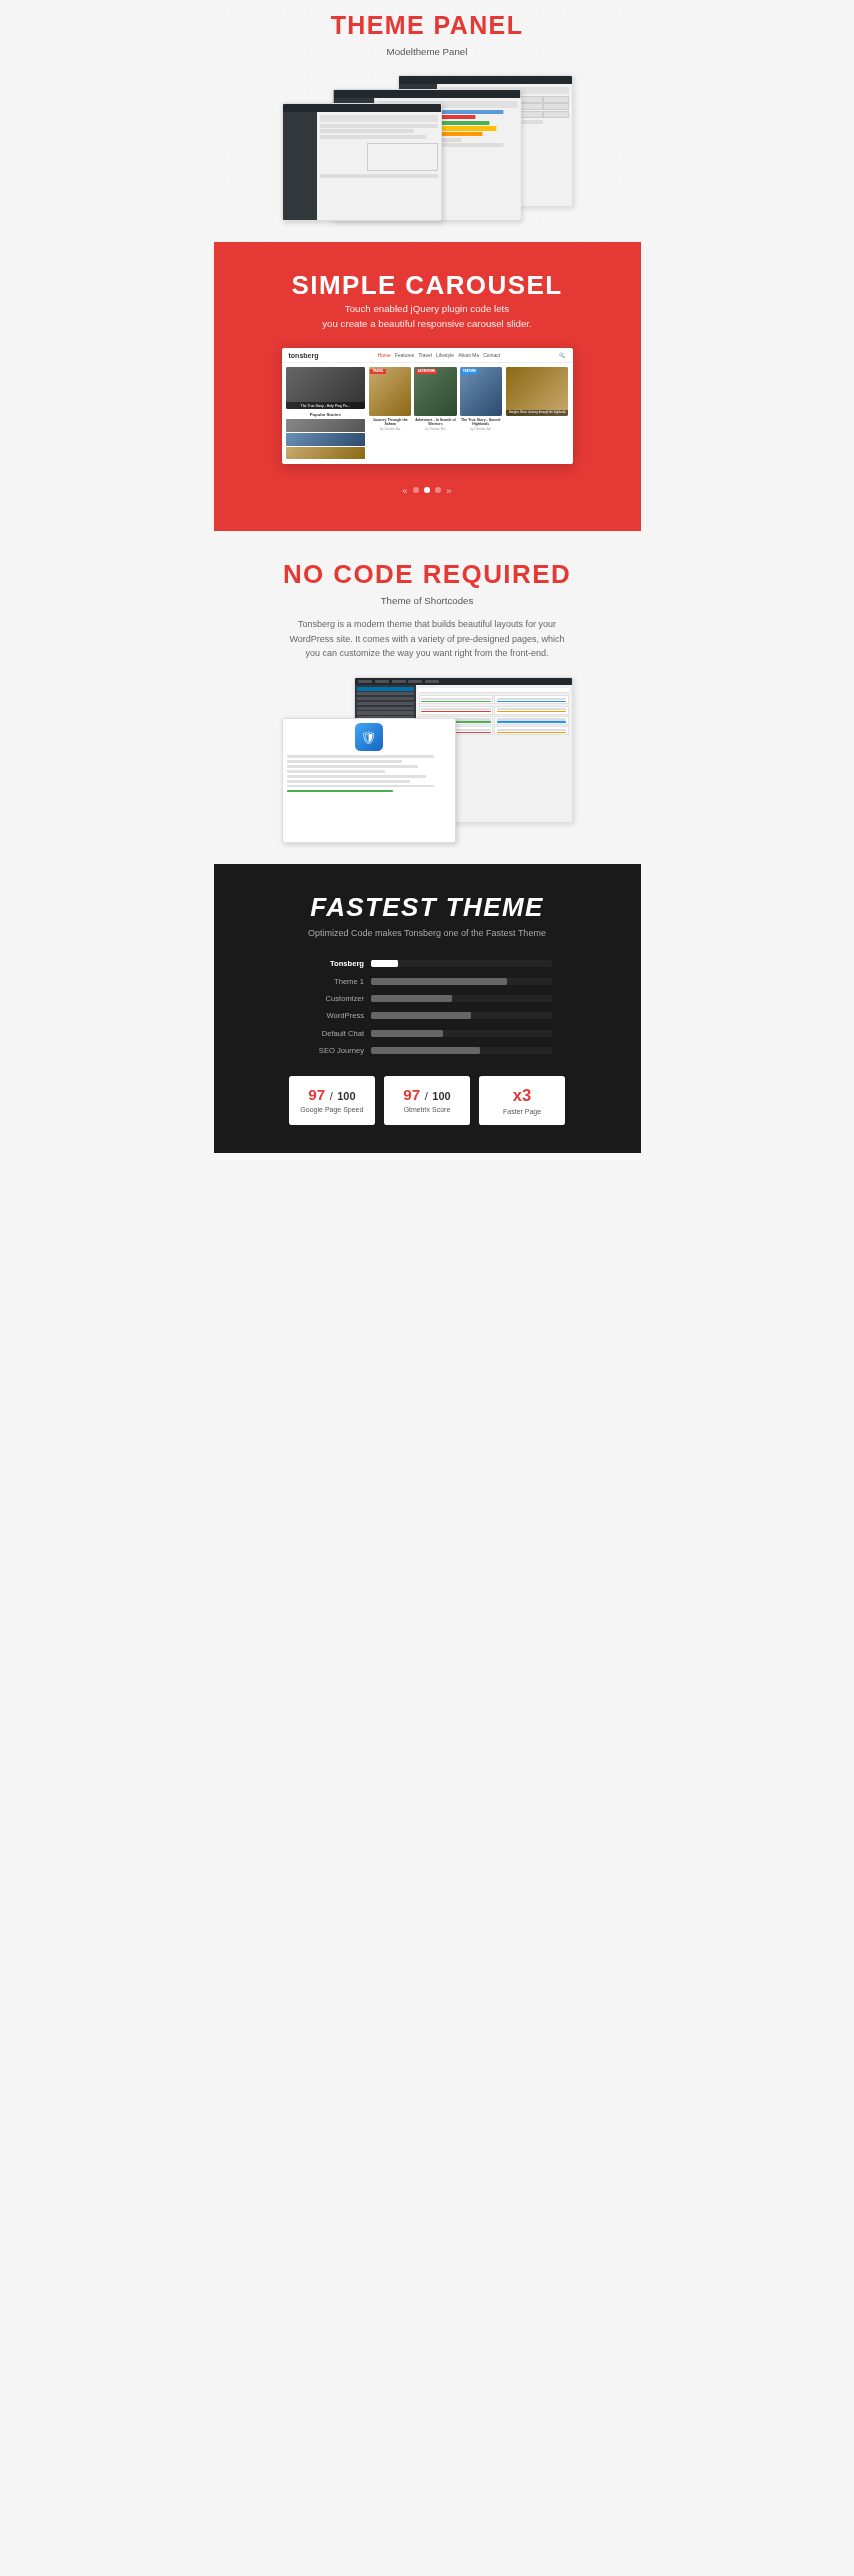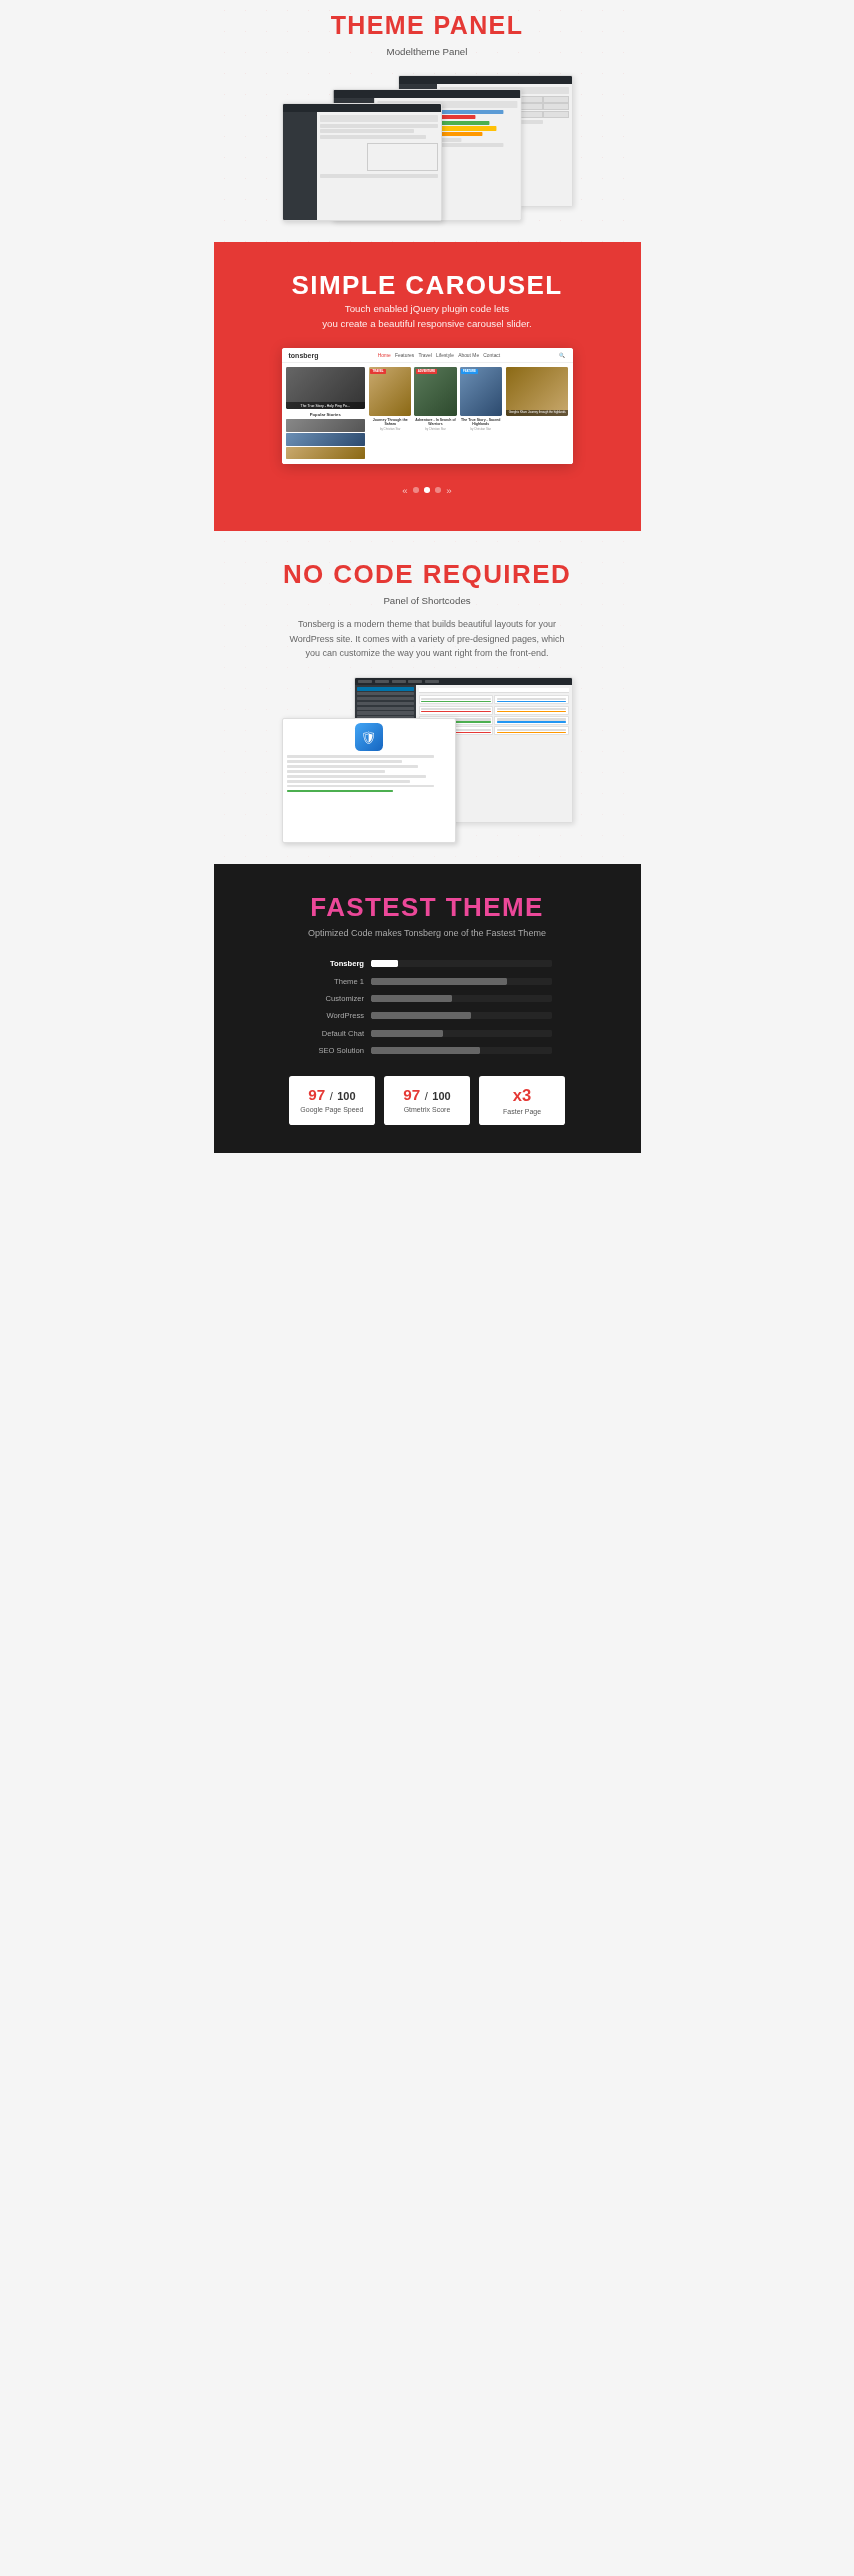--- a/index.html
+++ b/index.html
@@ -499,24 +499,25 @@
 
     
     .section-fastest {
       background: #1a1a1a;
       padding: 28px 14px;
       text-align: center;
     }
     .fastest-title {
       font-size: 26px;
       font-weight: 900;
-      color: #ec4899;
+      color: #ffffff;
       text-transform: uppercase;
       letter-spacing: 1.4px;
       margin-bottom: 5.5px;
+      font-style: italic;
     }
     .fastest-subtitle {
       font-size: 9px;
       color: #aaa;
       margin-bottom: 21px;
     }
     .speed-bars {
       max-width: 250px;
       margin: 0 auto 21px;
       text-align: left;
@@ -744,21 +745,21 @@
     <span class="carousel-arrow">«</span>
     <div class="carousel-dot"></div>
     <div class="carousel-dot active"></div>
     <div class="carousel-dot"></div>
     <span class="carousel-arrow">»</span>
   </div>
 </section>
 
 <section class="section-nocode">
   <h2 class="nocode-title">NO CODE REQUIRED</h2>
-  <p class="nocode-subtitle">Panel of Shortcodes</p>
+  <p class="nocode-subtitle">Theme of Shortcodes</p>
   <p class="nocode-desc">Tonsberg is a modern theme that builds beautiful layouts for your WordPress site. It comes with a variety of pre-designed pages, which you can customize  the way you want right from the front-end.</p>
 
   <div class="nocode-screenshot">
 
     <div class="nocode-back-panel">
       <div class="wp-admin-bar">
         <div class="wp-admin-bar-item"></div>
         <div class="wp-admin-bar-item"></div>
         <div class="wp-admin-bar-item"></div>
         <div class="wp-admin-bar-item"></div>
@@ -864,21 +865,21 @@
         <div class="speed-bar-fill" style="width:55%"></div>
       </div>
     </div>
     <div class="speed-bar-row">
       <span class="speed-bar-label">Default Chat</span>
       <div class="speed-bar-track">
         <div class="speed-bar-fill" style="width:40%"></div>
       </div>
     </div>
     <div class="speed-bar-row">
-      <span class="speed-bar-label">SEO Solution</span>
+      <span class="speed-bar-label">SEO Journey</span>
       <div class="speed-bar-track">
         <div class="speed-bar-fill" style="width:60%"></div>
       </div>
     </div>
   </div>
 
   <div class="speed-scores">
     <div class="score-card">
       <div>
         <span class="score-main">97</span>

